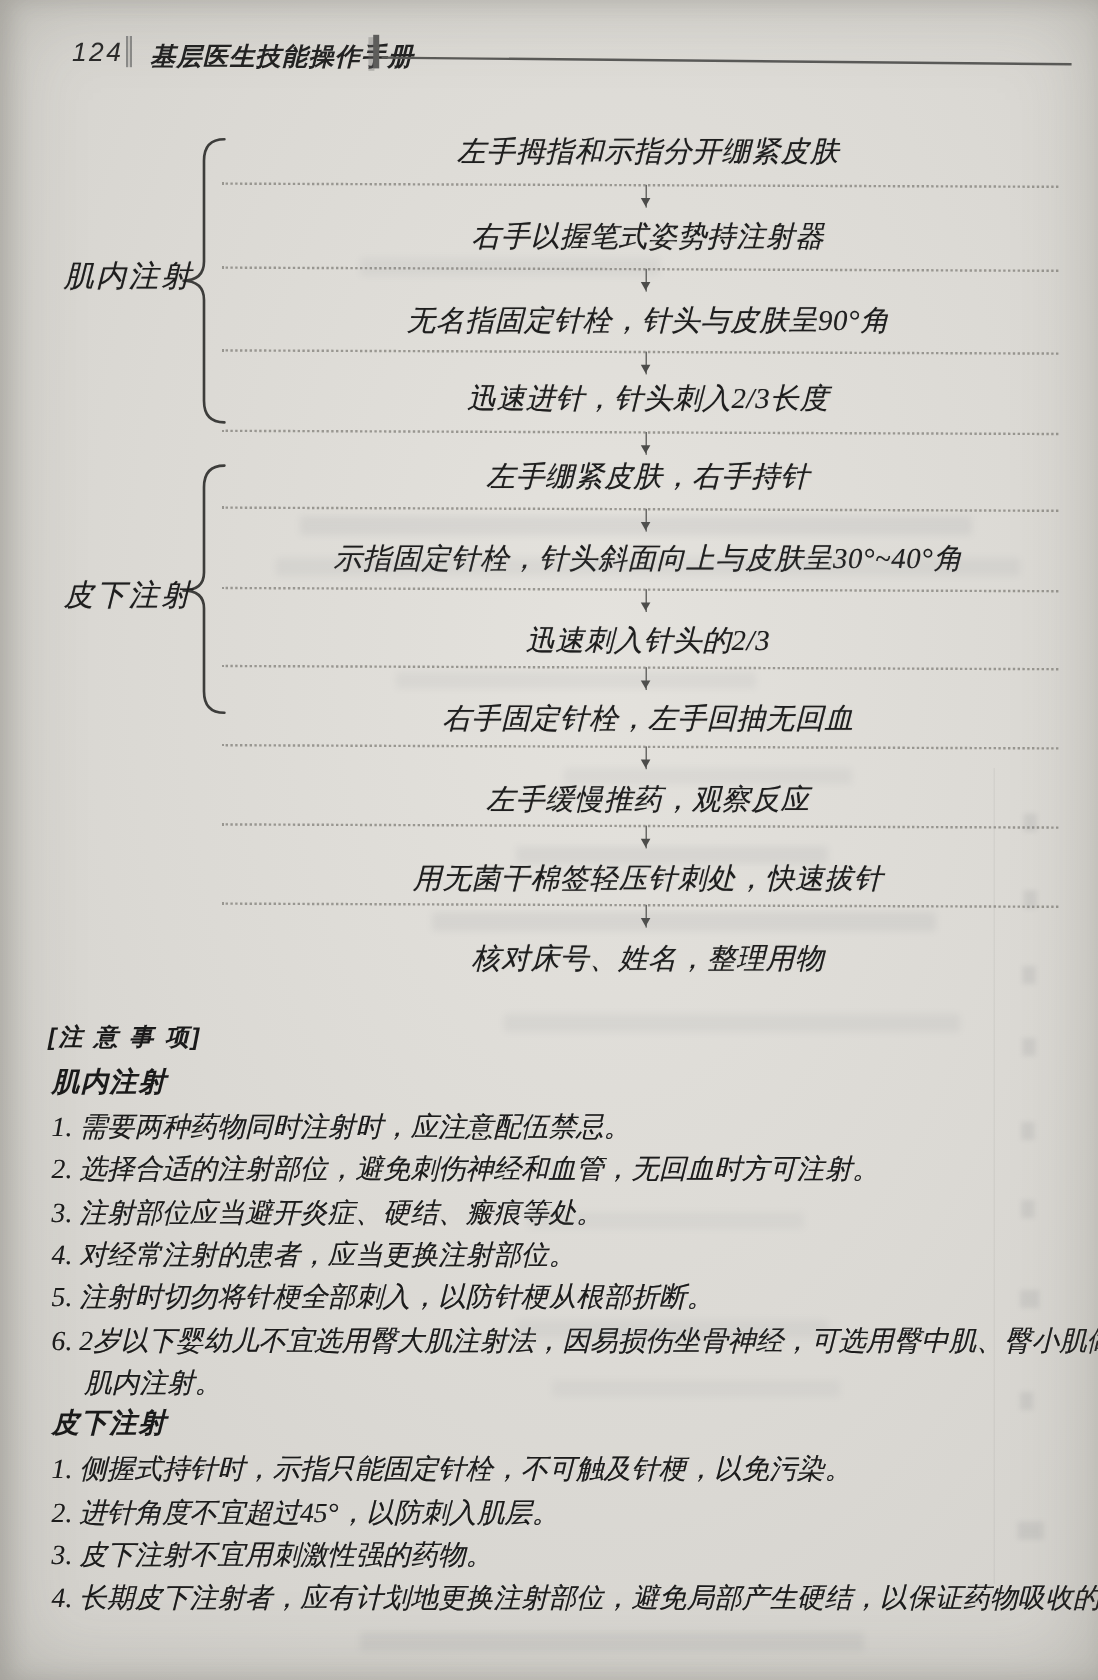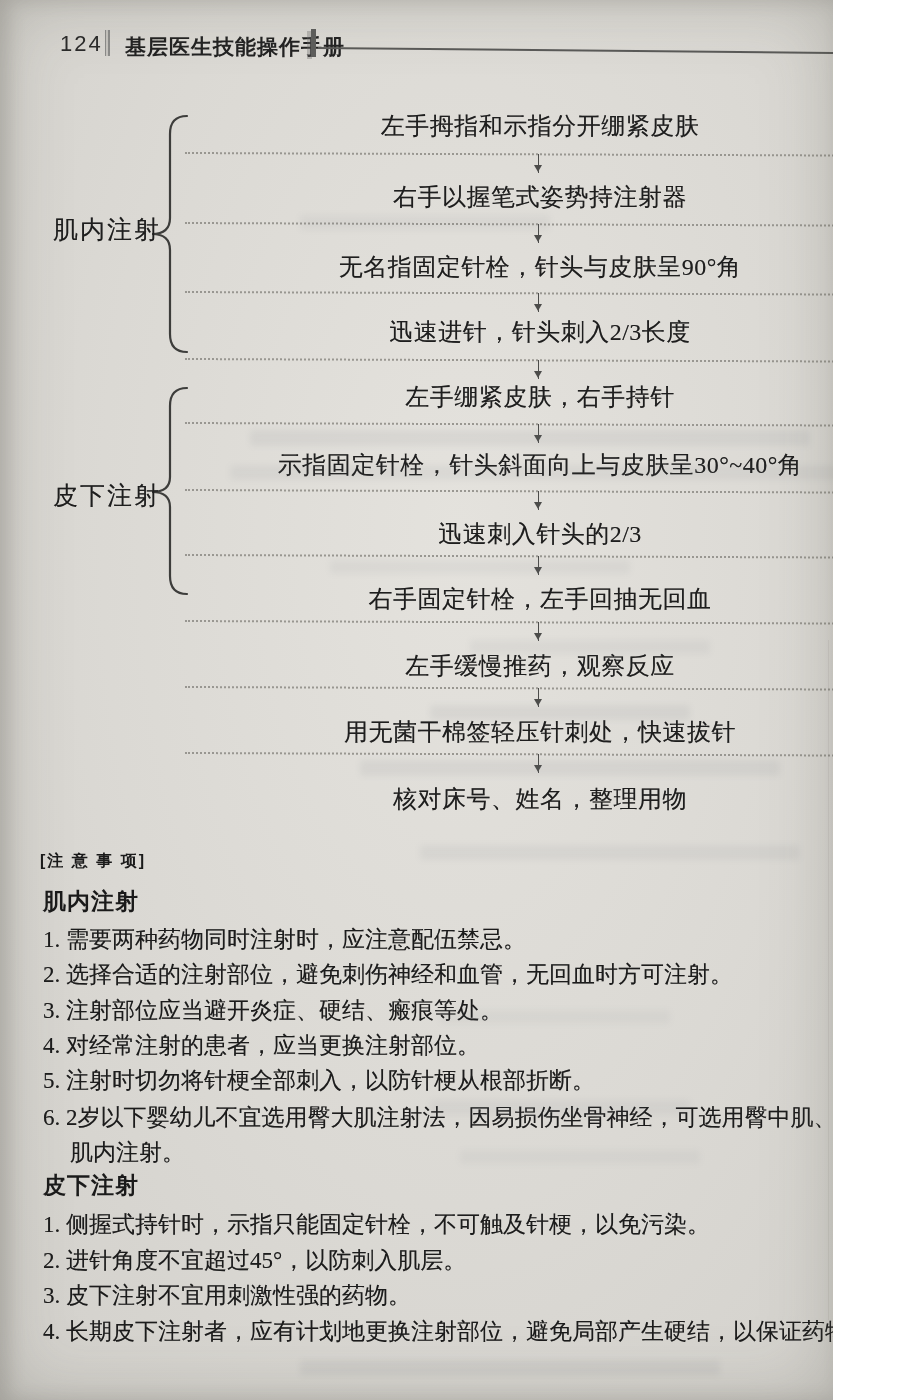--- a/index.html
+++ b/index.html
@@ -1,23 +1,24 @@
 <!DOCTYPE html>
 <html><head>
 <meta charset="utf-8">
 <style>
   html,body{margin:0;padding:0;}
   .page{
     position:relative;
-    width:833px;height:1400px;
+    width:915px;height:1400px;
     overflow:hidden;
     background:
       radial-gradient(ellipse at 55% 38%, #e4e2dd 0%, #dbd9d4 55%, #d2d0cb 100%);
     font-family:"Liberation Serif","DejaVu Serif",serif;
     color:#222;
+    font-style:italic;
   }
   .page::after{
     content:'';position:absolute;inset:0;pointer-events:none;
     box-shadow:inset 0 0 70px rgba(90,88,80,.28), inset 8px 0 18px rgba(70,68,62,.18);
   }
   
   .pagenum{
     position:absolute;left:60px;top:31px;
     font-family:"Liberation Sans","DejaVu Sans",sans-serif;
     font-size:22px;letter-spacing:2px;color:#2a2a2a;
@@ -61,21 +62,21 @@
   .brace{position:absolute;left:149px;}
   .brace path{stroke:#3d3d3b;stroke-width:2.2;fill:none;stroke-linecap:round;}
   .brace-label{
     position:absolute;left:53px;font-size:25px;letter-spacing:2px;color:#1e1e1e;
     text-shadow:0 0 .6px rgba(45,45,45,.55);white-space:nowrap;
   }
   
   .notes-header{
     position:absolute;left:40px;top:851px;
     font-family:"Liberation Sans","DejaVu Sans",sans-serif;
-    font-weight:bold;font-size:16px;letter-spacing:2px;color:#1a1a1a;
+    font-weight:bold;font-size:20px;letter-spacing:2px;color:#1a1a1a;
   }
   .note-sec-title{
     position:absolute;left:43px;
     font-family:"Liberation Sans","DejaVu Sans",sans-serif;
     font-weight:bold;font-size:23px;letter-spacing:1px;color:#1a1a1a;
   }
   .note-item{
     position:absolute;left:43px;width:878px;
     font-size:23px;line-height:35px;color:#1c1c1c;
     padding-left:27px;text-indent:-27px;

